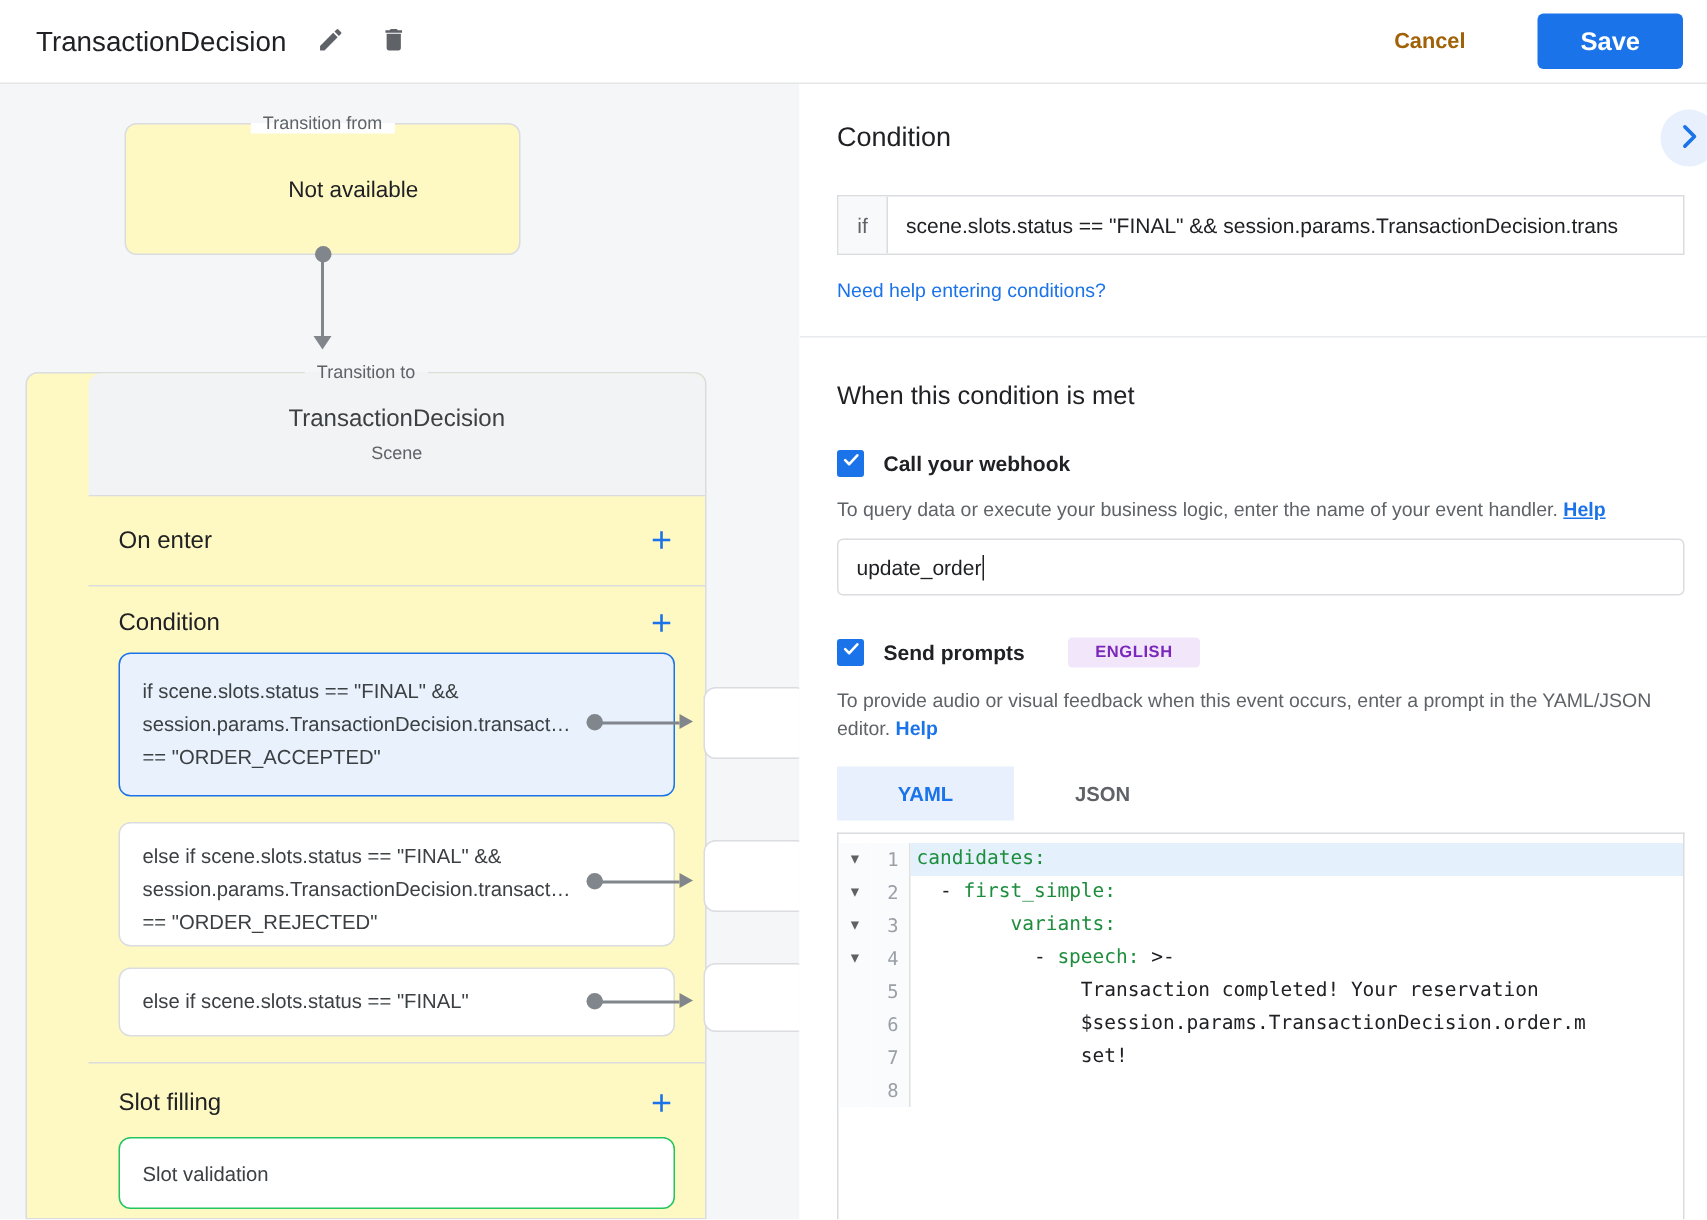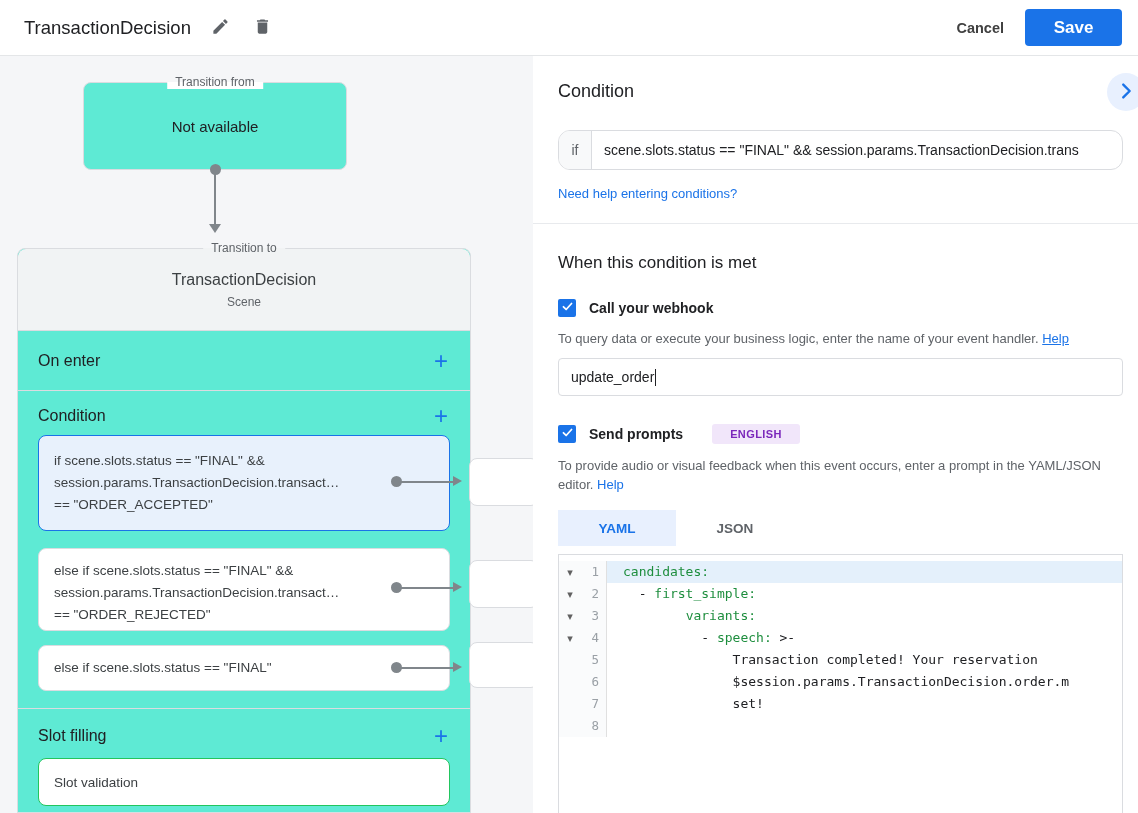--- a/index.html
+++ b/index.html
@@ -6,32 +6,32 @@
   html,body { width:1138px; height:813px; overflow:hidden; background:#fff;
               font-family:"Liberation Sans", sans-serif; color:#202124; }
 
   
   .topbar { height:56px; background:#fff; border-bottom:1px solid #e4e6e8;
             display:flex; align-items:center; padding:0 16px 0 24px; }
   .topbar-title { font-size:18.5px; color:#202124; }
   .icon-btn { border:none; background:transparent; cursor:pointer; margin-left:18px;
               width:24px; height:24px; display:flex; align-items:center; justify-content:center; }
   .topbar-spacer { flex:1; }
-  .cancel-btn { color:#404040; font-size:14.5px; font-weight:600; background:transparent;
-                border:none; cursor:pointer; margin-right:21px; font-family:inherit; }
+  .cancel-btn { color:#a16207; font-size:14.5px; font-weight:600; background:transparent;
+                border:none; cursor:pointer; margin-right:48px; font-family:inherit; }
   .save-btn { background:#1a73e8; color:#fff; font-size:17px; font-weight:600; border:none;
               border-radius:4px; width:97px; height:37px; cursor:pointer; font-family:inherit; }
 
   
   .main { display:flex; height:757px; }
   .canvas { position:relative; width:533px; height:757px; background:#f5f6f8; overflow:hidden; flex:none; }
   .panel { width:605px; height:757px; background:#fff; padding:22px 15px 0 25px; position:relative; overflow:hidden; }
 
   
-  .node-box { position:absolute; border:1px solid #dadce0; border-radius:8px; background:#5eead4; }
+  .node-box { position:absolute; border:1px solid #dadce0; border-radius:8px; background:#fef9c3;padding-left:41px; }
   .legend { position:absolute; top:-8px; left:50%; transform:translateX(-50%); font-size:12px;
             color:#5f6368; padding:0 8px; white-space:nowrap; }
   .tfrom { left:83px; top:26px; width:264px; height:88px; }
   .tfrom .legend { background:linear-gradient(#f5f6f8 50%, #ffffff 50%); }
   .tfrom-value { display:flex; align-items:center; justify-content:center; height:100%; font-size:15px; color:#202124; }
 
   .v-dot { position:absolute; left:209.5px; top:108px; width:11px; height:11px; border-radius:50%; background:#80868b; }
   .v-line { position:absolute; left:214.25px; top:116px; width:1.5px; height:52px; background:#80868b; }
   .v-arrow { position:absolute; left:209px; top:168px; width:0; height:0;
              border-left:6px solid transparent; border-right:6px solid transparent; border-top:9px solid #80868b; }
@@ -64,35 +64,35 @@
   .h-line { position:absolute; height:1.5px; background:#80868b; }
   .h-arrow { position:absolute; width:0; height:0; border-top:5.5px solid transparent;
              border-bottom:5.5px solid transparent; border-left:9px solid #80868b; }
   .target-box { position:absolute; width:70px; background:#fff; border:1px solid #dadce0; border-radius:8px; cursor:pointer; }
 
   
   .panel-title-row { display:flex; align-items:center; justify-content:space-between; height:26px; }
   .panel-title { font-size:18px; color:#202124; }
   .chevron-btn { position:absolute; right:-7px; top:17px; width:38px; height:38px; border-radius:50%;
                  background:#e8f0fe; border:none; cursor:pointer; display:flex; align-items:center; justify-content:center; }
-  .if-row { margin-top:26px; height:40px; border:1px solid #dadce0; border-radius:12px; display:flex; overflow:hidden; }
+  .if-row { margin-top:26px; height:40px; border:1px solid #dadce0; border-radius:0; display:flex; overflow:hidden; }
   .if-prefix { width:33px; background:#f8f9fa; border-right:1px solid #dadce0; display:flex;
                align-items:center; justify-content:center; font-size:14px; color:#5f6368; flex:none; }
   .if-value { flex:1; display:flex; align-items:center; padding:0 12px; font-size:14px; color:#202124;
               white-space:nowrap; overflow:hidden; cursor:text; }
   .help-link { display:inline-block; margin-top:16px; font-size:13px; color:#1a73e8; text-decoration:none; cursor:pointer; }
   .panel-divider { margin:21px -15px 0 -25px; border-top:1px solid #e8eaed; }
 
   .when-title { margin-top:29px; font-size:17px; color:#202124; font-weight:400; }
   .check-row { margin-top:26px; display:flex; align-items:center; gap:13px; }
   .checkbox { width:18px; height:18px; border-radius:2px; background:#1a73e8; display:flex;
               align-items:center; justify-content:center; cursor:pointer; flex:none; }
   .check-label { font-size:14px; font-weight:700; color:#202124; }
   .helper { margin-top:12px; font-size:13px; color:#5f6368; line-height:19px; max-width:565px; }
-  .helper a { color:#1a73e8; cursor:pointer; }
+  .helper a { color:#1a73e8; cursor:pointer;font-weight:bold; }
   .helper a.u { text-decoration:underline; }
   .helper a.n { text-decoration:none; }
   .text-input { margin-top:10px; height:38px; border:1px solid #dadce0; border-radius:4px;
                 display:flex; align-items:center; padding:0 12px; font-size:14px; color:#202124; cursor:text; }
   .caret { width:1px; height:17px; background:#202124; margin-left:1px; }
   .lang-badge { margin-left:16px; background:#f1e6fa; color:#7b27bb; font-size:11px; font-weight:600;
                 letter-spacing:.4px; padding:4px 18px; border-radius:3px; }
   .prompts-row { margin-top:28px; }
 
   .tabs { margin-top:16px; display:flex; }
@@ -101,21 +101,21 @@
   .tab.active { background:#e8f0fe; color:#1a73e8; }
 
   
   .editor { margin-top:8px; width:565px; height:273px; border:1px solid #dadce0; border-bottom:none;
             padding-top:6px; overflow:hidden; background:#fff; cursor:text; }
   .ed-row { display:flex; height:22px; line-height:22px; font-size:13px; }
   .ed-fold { width:22px; flex:none; background:#fafbfc; color:#616161; font-size:11px; text-align:center; cursor:pointer; }
   .ed-num { width:26px; flex:none; background:#fafbfc; color:#9aa0a6; text-align:right; padding-right:7px;
             border-right:1px solid #e0e0e0; font-family:"DejaVu Sans Mono", monospace; font-size:12.5px; }
   .ed-code { flex:1; font-family:"DejaVu Sans Mono", monospace; font-size:13px; white-space:pre;
-             padding-left:16px; color:#202124; overflow:hidden; }
+             padding-left:4px; color:#202124; overflow:hidden; }
   .ed-code.active { background:#e4f0fb; }
   .seg-key { color:#1e8e3e; }
   .seg-plain { color:#202124; }
 </style>
 </head>
 <body>
 
 <div class="topbar">
   <span class="topbar-title">TransactionDecision</span>
   <button class="icon-btn">

